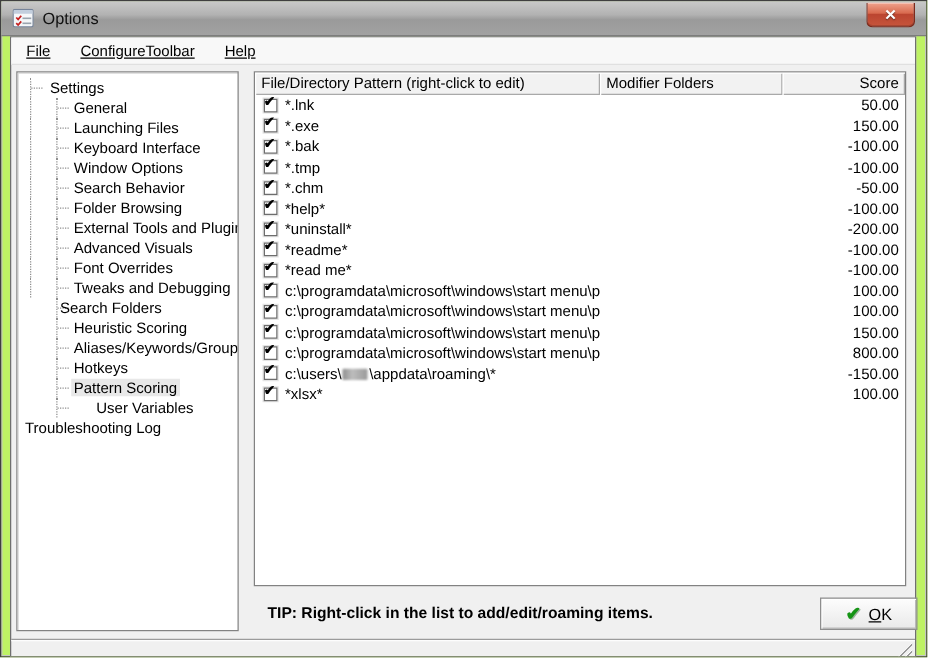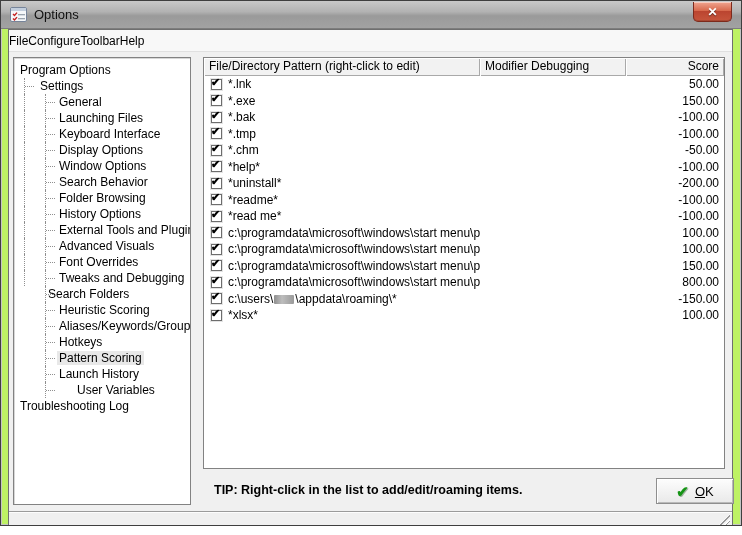--- a/index.html
+++ b/index.html
@@ -30,21 +30,21 @@
   
   .client{
     position:absolute;left:7px;top:28px;width:725px;height:498px;
     background:#f0f0f0;border:1px solid #6f6f6f;
   }
   .menubar{
     position:absolute;left:0;top:0;width:723px;height:22px;
     background:#f8f8f8;border-bottom:1px solid #e0e0e0;
     display:flex;align-items:center;font-size:12px;
   }
-  .menu-item{padding:3px 0;cursor:default;}
+  .menu-item{padding:3px 12px;cursor:default;text-decoration:underline;}
   
   .tree-panel{
     position:absolute;left:4px;top:27px;width:178px;height:448px;
     background:#fff;border:1px solid #828282;
     box-shadow:inset 1px 1px 0 #d7d7d7;
     overflow:hidden;padding-top:4px;
   }
   .tree-row{position:relative;height:16px;font-size:12px;}
   .tree-label{position:absolute;top:1px;line-height:14px;padding:0 2px;white-space:nowrap;}
   .tree-label.sel{background:#e8e8e8;}
@@ -122,23 +122,20 @@
   <div class="client">
 
     <div class="menubar">
         <div class="menu-item">File</div>
         <div class="menu-item">ConfigureToolbar</div>
         <div class="menu-item">Help</div>
       </div>
 
     <div class="tree-panel">
         <div class="tree-row">
-          <span class="tree-label" style="left: 4px;">Program Options</span>
-        </div>
-        <div class="tree-row">
           <span class="vg" style="left: 10px;"></span>
           <span class="hg" style="left: 11px;"></span>
           <span class="tree-label" style="left: 24px;">Settings</span>
         </div>
         <div class="tree-row">
           <span class="vg" style="left: 31px;"></span>
           <span class="hg" style="left: 32px;"></span>
           <span class="vg" style="left: 10px;"></span>
           <span class="tree-label" style="left: 43px;">General</span>
         </div>
@@ -151,50 +148,38 @@
         <div class="tree-row">
           <span class="vg" style="left: 31px;"></span>
           <span class="hg" style="left: 32px;"></span>
           <span class="vg" style="left: 10px;"></span>
           <span class="tree-label" style="left: 43px;">Keyboard Interface</span>
         </div>
         <div class="tree-row">
           <span class="vg" style="left: 31px;"></span>
           <span class="hg" style="left: 32px;"></span>
           <span class="vg" style="left: 10px;"></span>
-          <span class="tree-label" style="left: 43px;">Display Options</span>
-        </div>
-        <div class="tree-row">
-          <span class="vg" style="left: 31px;"></span>
-          <span class="hg" style="left: 32px;"></span>
-          <span class="vg" style="left: 10px;"></span>
           <span class="tree-label" style="left: 43px;">Window Options</span>
         </div>
         <div class="tree-row">
           <span class="vg" style="left: 31px;"></span>
           <span class="hg" style="left: 32px;"></span>
           <span class="vg" style="left: 10px;"></span>
           <span class="tree-label" style="left: 43px;">Search Behavior</span>
         </div>
         <div class="tree-row">
           <span class="vg" style="left: 31px;"></span>
           <span class="hg" style="left: 32px;"></span>
           <span class="vg" style="left: 10px;"></span>
           <span class="tree-label" style="left: 43px;">Folder Browsing</span>
         </div>
         <div class="tree-row">
           <span class="vg" style="left: 31px;"></span>
           <span class="hg" style="left: 32px;"></span>
           <span class="vg" style="left: 10px;"></span>
-          <span class="tree-label" style="left: 43px;">History Options</span>
-        </div>
-        <div class="tree-row">
-          <span class="vg" style="left: 31px;"></span>
-          <span class="hg" style="left: 32px;"></span>
-          <span class="vg" style="left: 10px;"></span>
           <span class="tree-label" style="left: 43px;">External Tools and Plugins</span>
         </div>
         <div class="tree-row">
           <span class="vg" style="left: 31px;"></span>
           <span class="hg" style="left: 32px;"></span>
           <span class="vg" style="left: 10px;"></span>
           <span class="tree-label" style="left: 43px;">Advanced Visuals</span>
         </div>
         <div class="tree-row">
           <span class="vg" style="left: 31px;"></span>
@@ -225,40 +210,35 @@
         </div>
         <div class="tree-row">
           <span class="vg" style="left: 31px;"></span>
           <span class="hg" style="left: 32px;"></span>
           <span class="tree-label" style="left: 43px;">Hotkeys</span>
         </div>
         <div class="tree-row">
           <span class="vg" style="left: 31px;"></span>
           <span class="hg" style="left: 32px;"></span>
           <span class="tree-label sel" style="left: 43px;">Pattern Scoring</span>
-        </div>
-        <div class="tree-row">
-          <span class="vg" style="left: 31px;"></span>
-          <span class="hg" style="left: 32px;"></span>
-          <span class="tree-label" style="left: 43px;">Launch History</span>
         </div>
         <div class="tree-row">
           <span class="vg" style="left: 31px;"></span>
           <span class="hg" style="left: 32px;"></span>
           <span class="tree-label" style="left: 61px;">User Variables</span>
         </div>
         <div class="tree-row">
           <span class="tree-label" style="left: 4px;">Troubleshooting Log</span>
         </div>
       </div>
 
     <div class="list-panel">
       <div class="lv-head">
         <div class="lv-head-cell">File/Directory Pattern (right-click to edit)</div>
-        <div class="lv-head-cell">Modifier Debugging</div>
+        <div class="lv-head-cell">Modifier Folders</div>
         <div class="lv-head-cell right">Score</div>
       </div>
       <div class="lv-body">
           <div class="lv-row">
             <div class="cell-pattern">
               <span class="cb">
                 <span class="tick">✔</span>
               </span>
               <span>*.lnk</span>
             </div>

